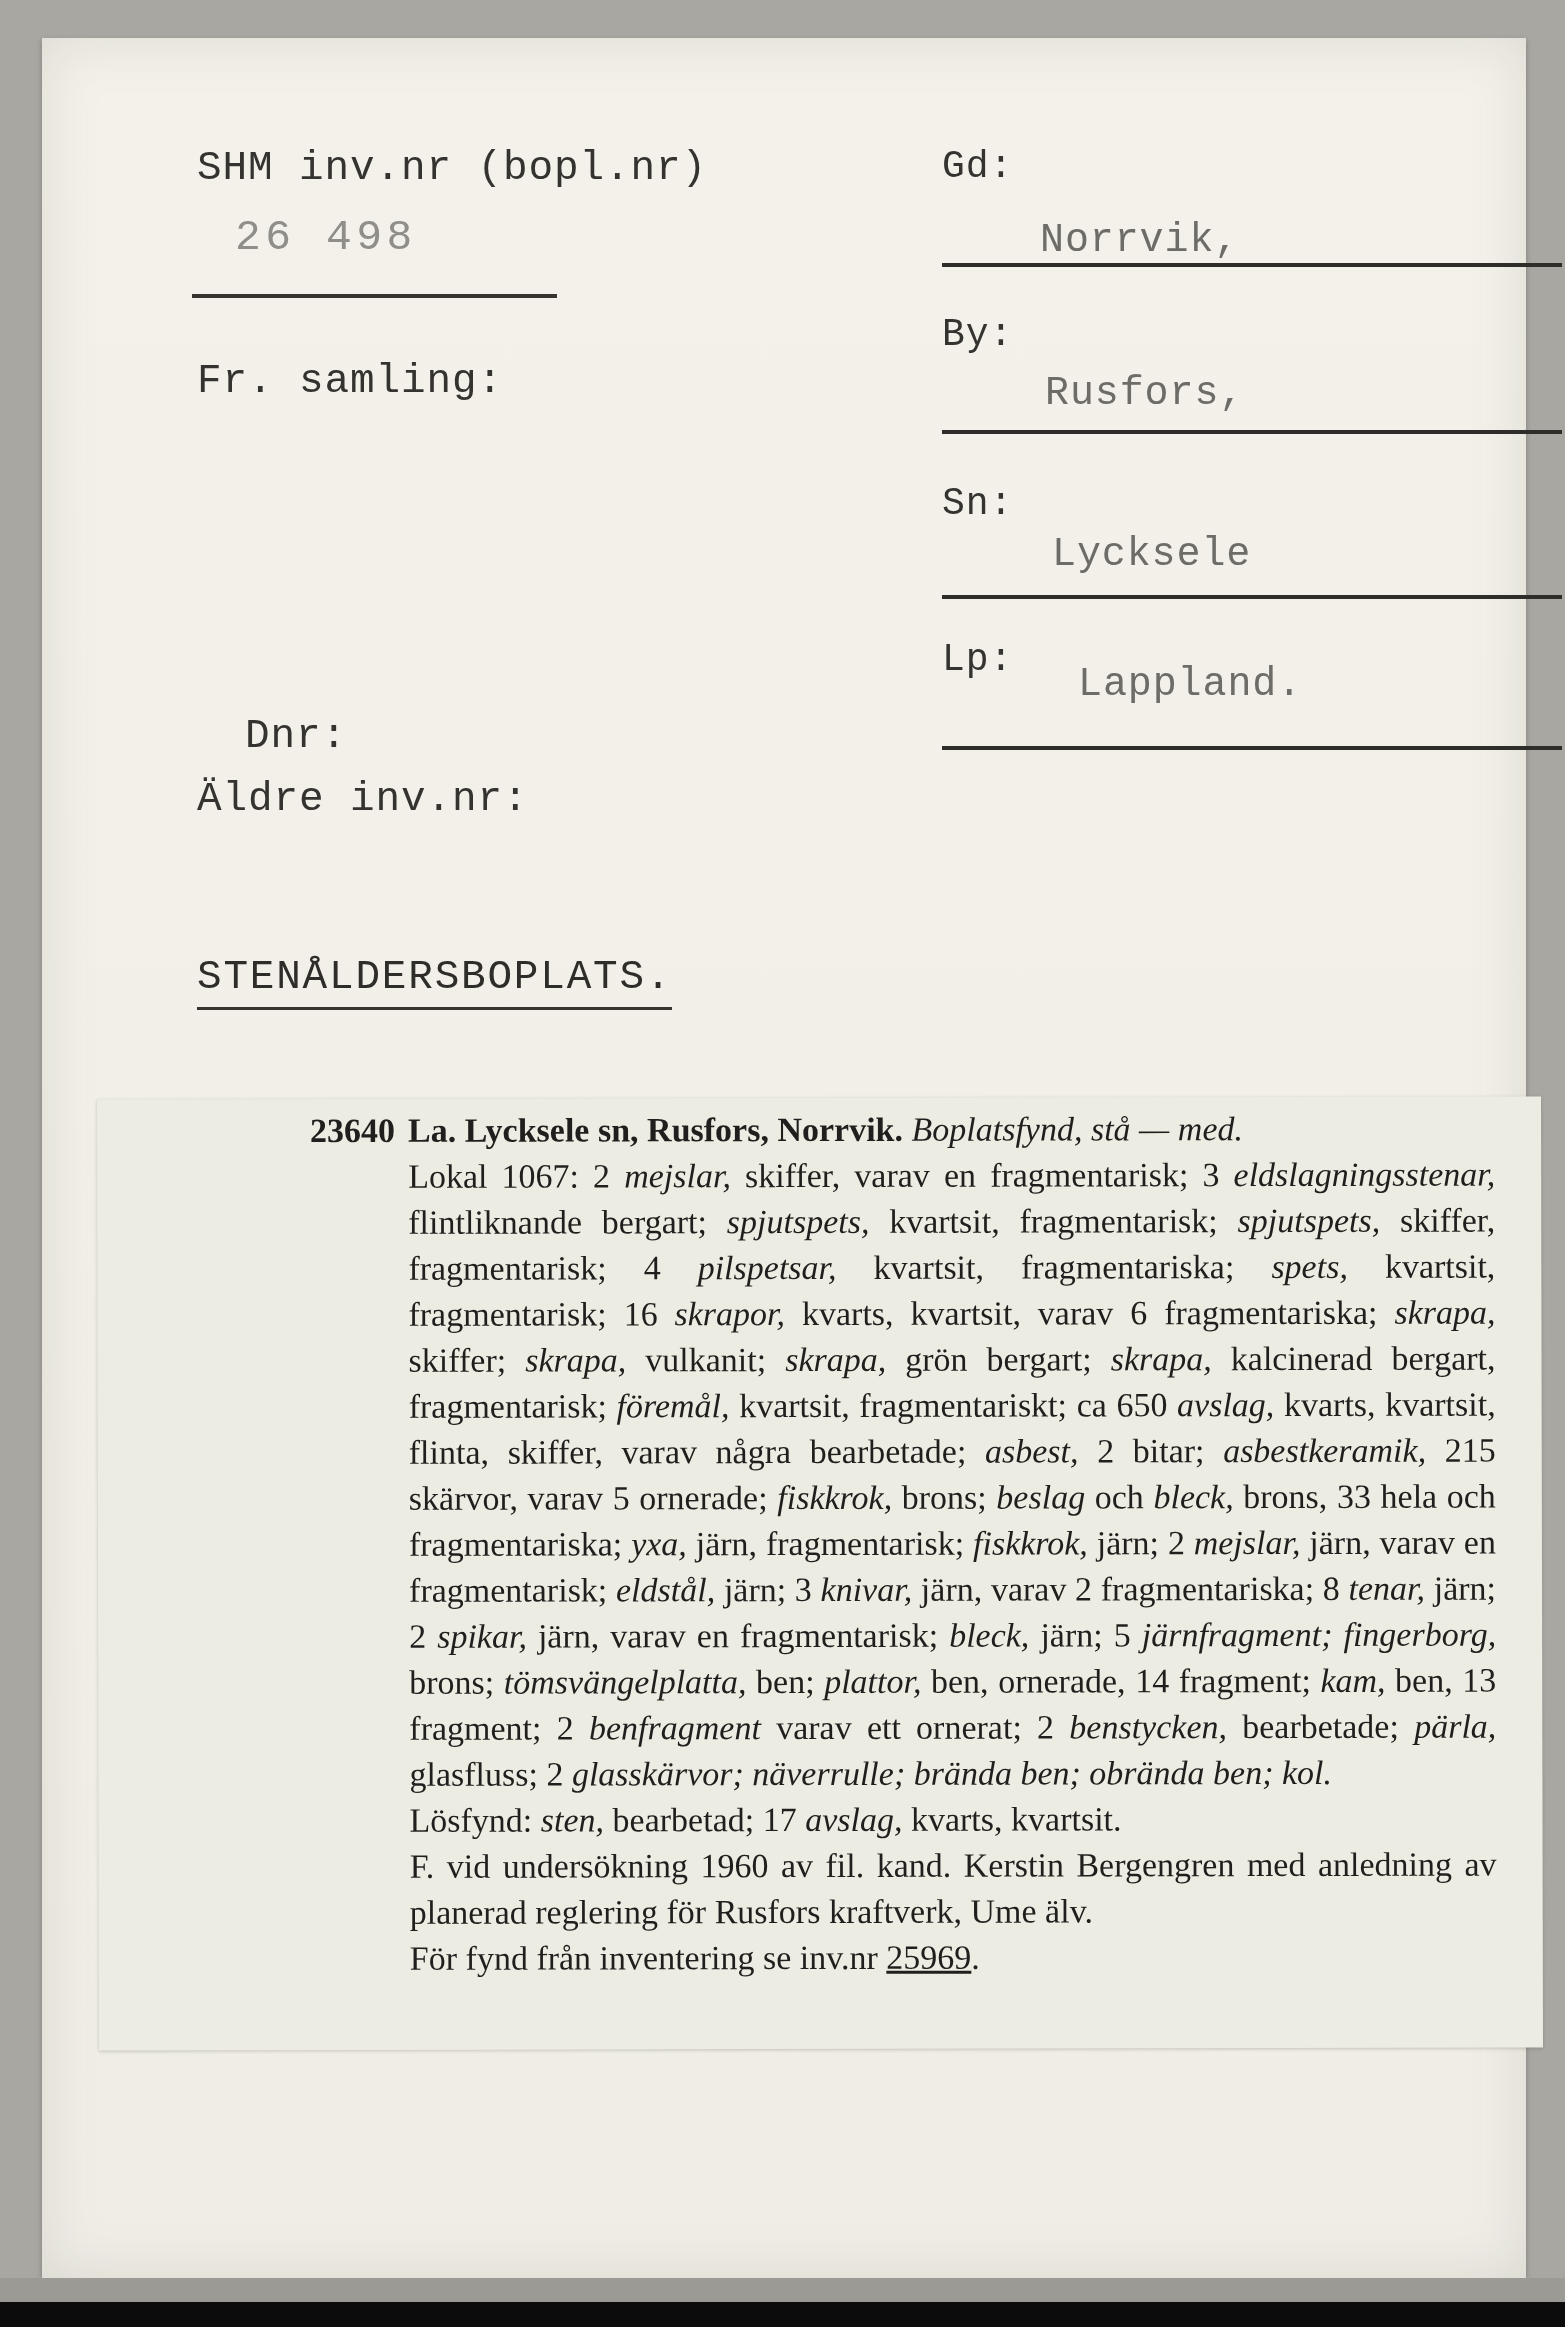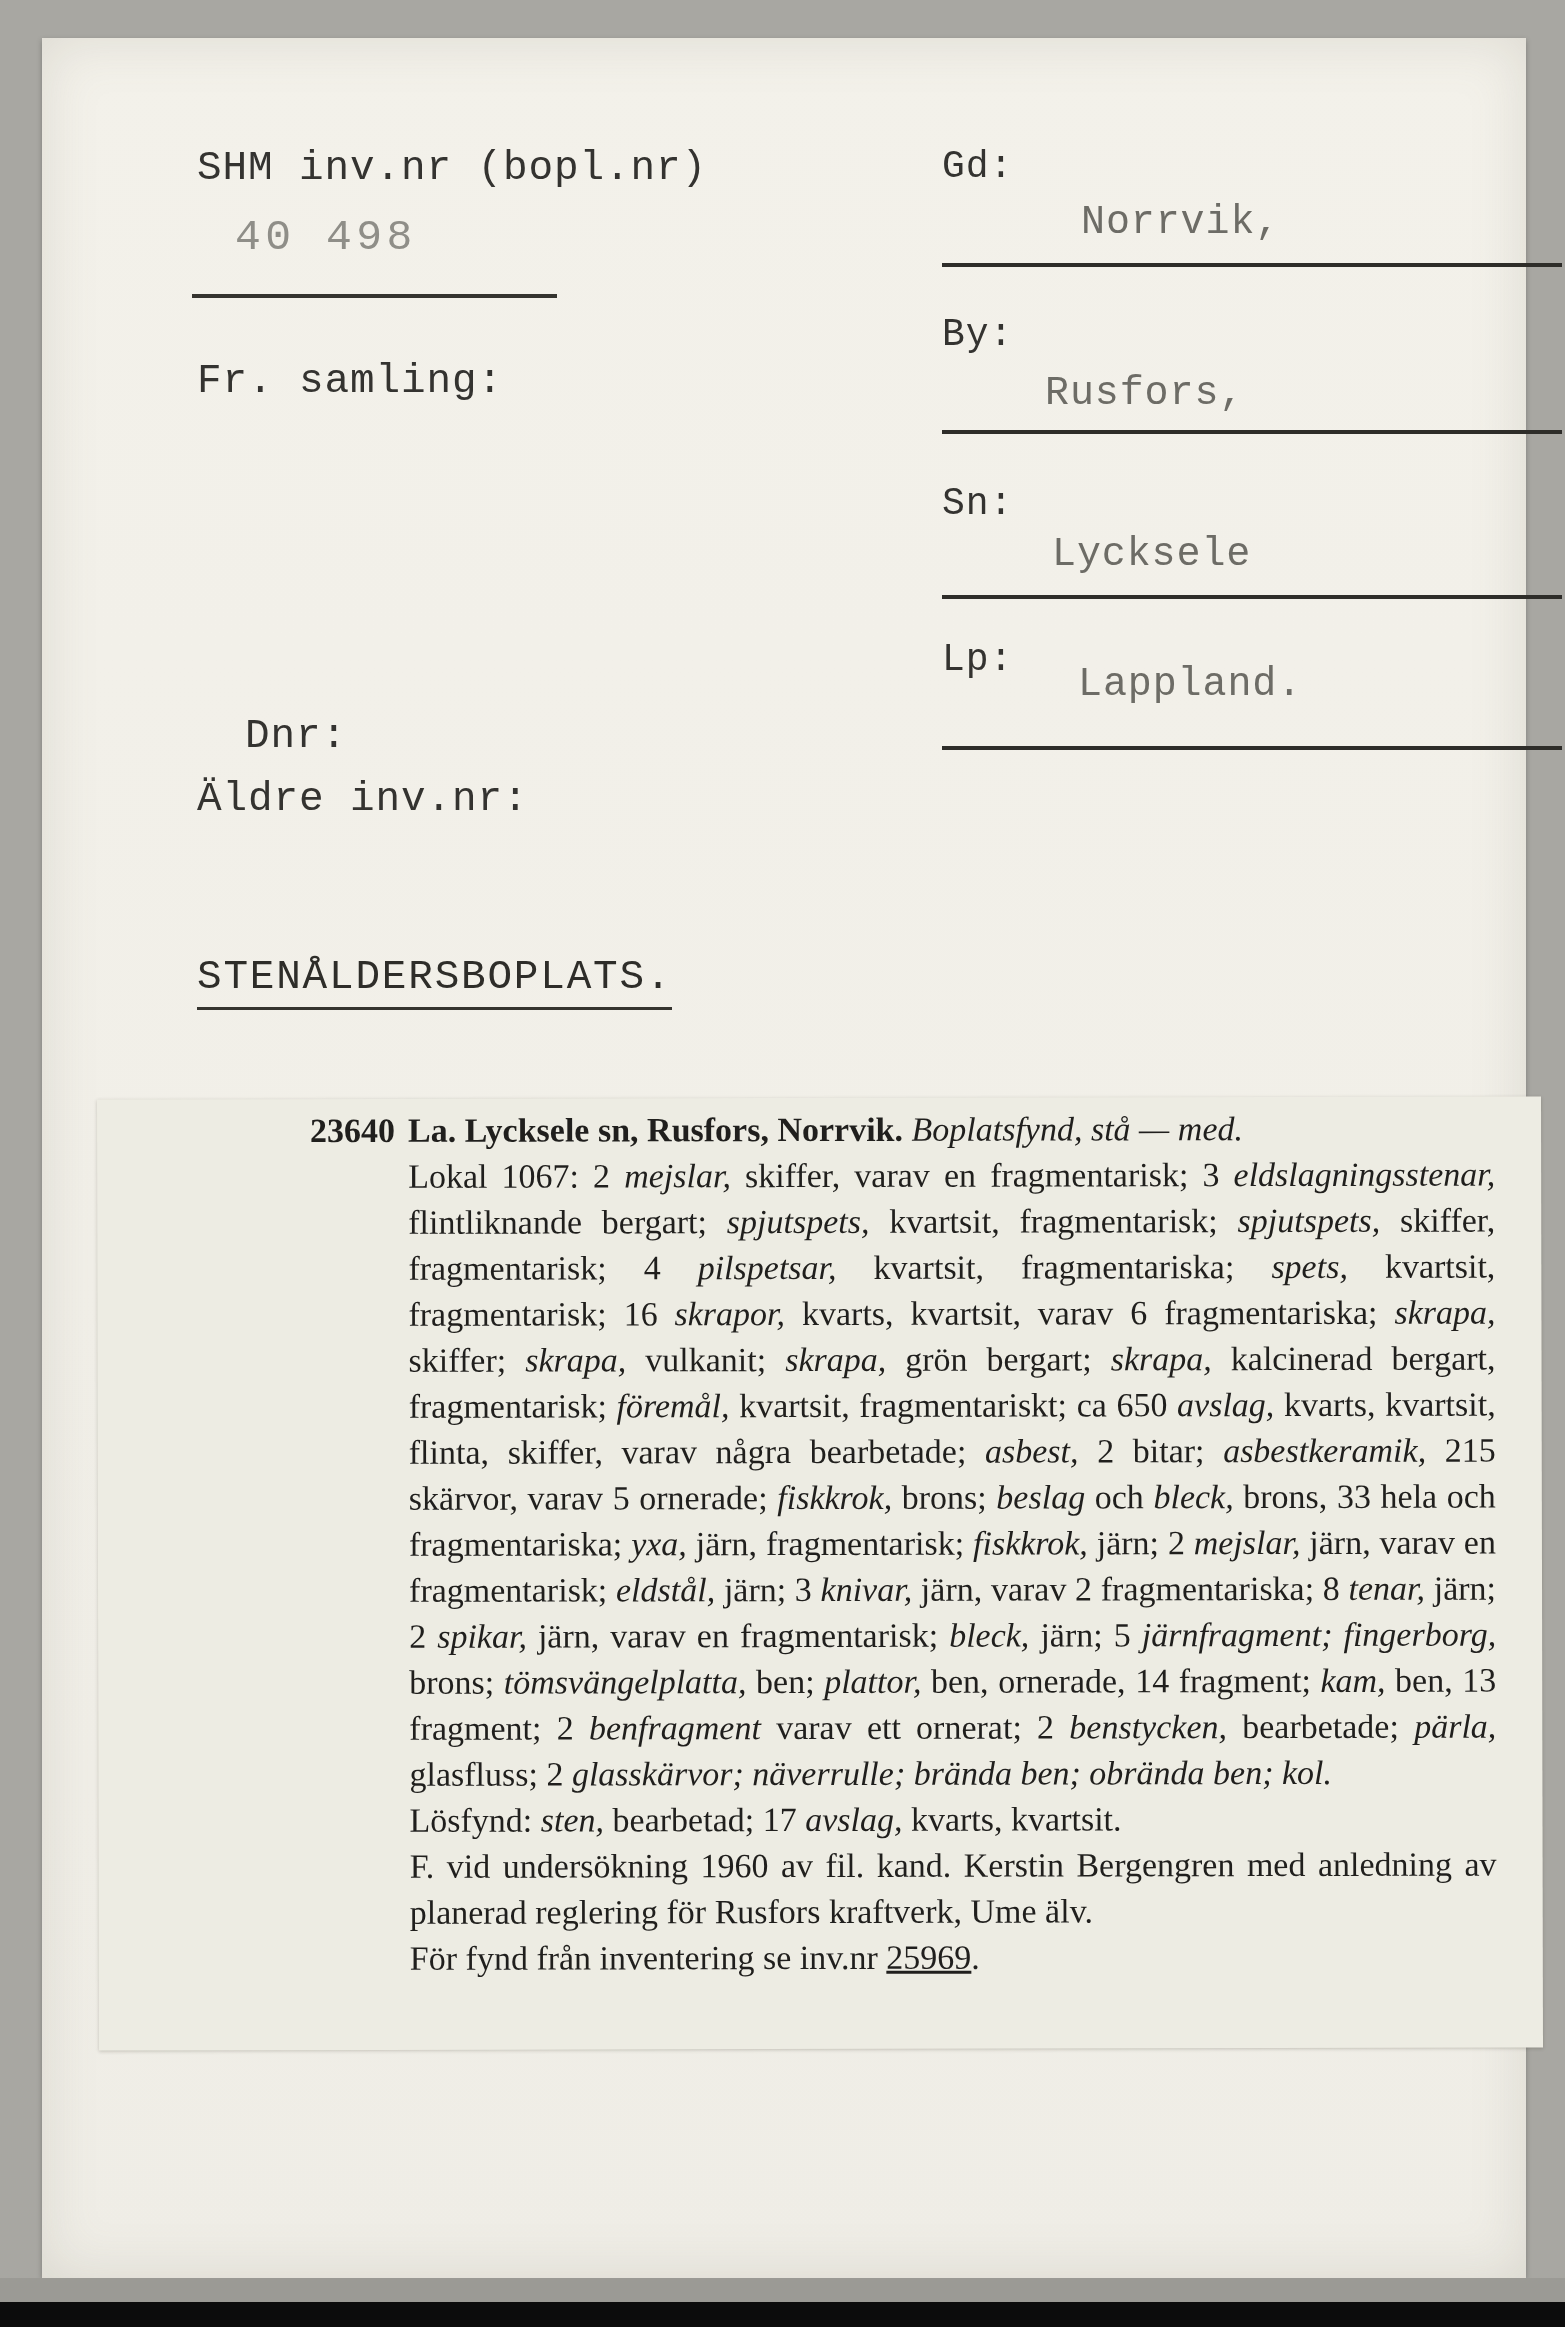--- a/index.html
+++ b/index.html
@@ -54,30 +54,30 @@
   .clip-body p{margin:0;}
   .clip-body p.just{text-align:justify;}
 </style>
 </head>
 <body>
 
 <div class="scan">
   <div class="paper">
 
     <div class="tw inv-label">SHM inv.nr (bopl.nr)</div>
-    <div class="tw inv-number">40 498</div>
+    <div class="tw inv-number">26 498</div>
     <div class="inv-rule"></div>
 
     <div class="tw fr-samling">Fr. samling:</div>
     <div class="tw dnr">Dnr:</div>
     <div class="tw heading">STENÅLDERSBOPLATS.</div>
     <div class="tw aldre">Äldre inv.nr:</div>
 
     <div class="tw field-label" style="left:900px;top:107px;">Gd:</div>
-    <div class="tw-val" style="left:998px;top:162px;margin-left:41px;">Norrvik,</div>
+    <div class="tw-val" style="left:998px;top:180px;">Norrvik,</div>
     <div class="field-rule" style="top:225px;"></div>
 
     <div class="tw field-label" style="left:900px;top:275px;">By:</div>
     <div class="tw-val" style="left:1003px;top:333px;">Rusfors,</div>
     <div class="field-rule" style="top:392px;"></div>
 
     <div class="tw field-label" style="left:900px;top:444px;">Sn:</div>
     <div class="tw-val" style="left:1010px;top:494px;">Lycksele</div>
     <div class="field-rule" style="top:557px;"></div>
 

